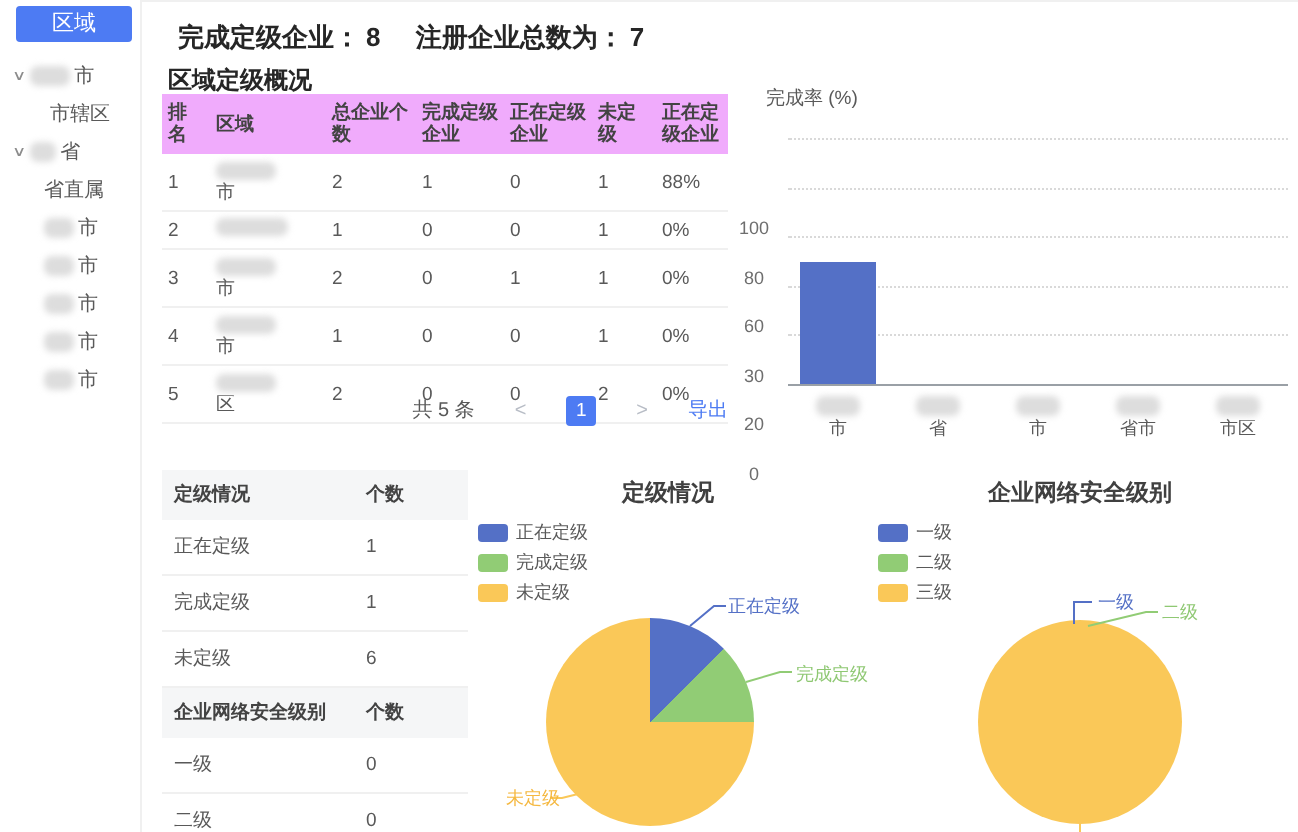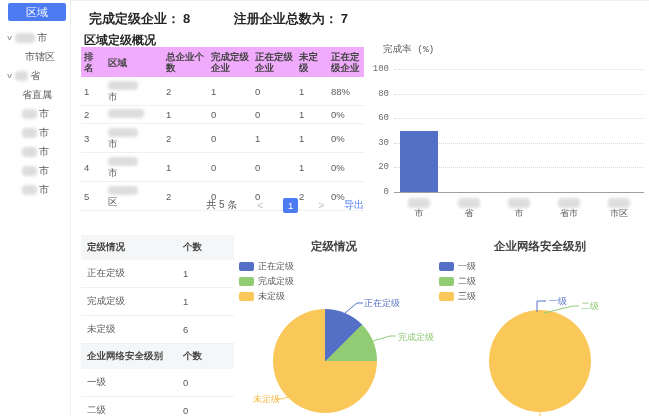--- a/index.html
+++ b/index.html
@@ -18,21 +18,21 @@
   .tree-blob { width:20px; height:10px; margin-right:2px; }
   .tree-blob.sm { width:13px; }
   .tree-blob.md { width:15px; }
   .pad1 { padding-left:7px; } .pad2 { padding-left:25px; } .pad3 { padding-left:22px; }
 
   
   .main { position:absolute; left:70px; top:0; width:579px; height:416px;
     border-left:1px solid #f0f0f0; border-top:1px solid #f0f0f0; background:#fff; }
   .stats { position:absolute; left:18px; top:9px; font-size:13px; font-weight:bold; color:#262626; }
   .stats .val { margin-left:3px; }
-  .stats .pair2 { margin-left:40px; }
+  .stats .pair2 { margin-left:14px; }
   .sec-title { position:absolute; font-size:12px; font-weight:bold; color:#262626; }
   .sec-title.t1 { left:13px; top:31px; }
   .sec-title.t2 { left:12px; top:212px; }
 
   
   table { border-collapse:collapse; }
   .region-table { position:absolute; left:10px; top:46px; width:283px; font-size:9.5px; table-layout:fixed; }
   .region-table th { background:#f0abfc; font-weight:bold; color:#434343; text-align:left;
     padding:4px 3px; line-height:11px; vertical-align:middle; }
   .region-table td { padding:3px 3px; line-height:11px; border-bottom:1px solid #f0f0f0; color:#595959; vertical-align:middle; }
@@ -41,26 +41,26 @@
 
   
   .pagination { position:absolute; left:10px; top:196px; width:283px; height:16px;
     display:flex; justify-content:flex-end; align-items:center; gap:20px; font-size:10px; color:#595959; }
   .pg-arrow { color:#b8bdc6; font-size:10px; cursor:pointer; }
   .pg-page { width:15px; height:15px; background:#4d7bf3; color:#fff; border-radius:2px;
     font-size:9.5px; line-height:15px; text-align:center; cursor:pointer; }
   .pg-export { color:#4d7bf3; cursor:pointer; }
 
   
-  .bar-chart { position:absolute; left:300px; top:40px; width:276px; height:178px;font-family:Liberation Mono, monospace; }
+  .bar-chart { position:absolute; left:300px; top:40px; width:276px; height:178px; }
   .bc-ylabel { position:absolute; left:12px; top:2px; font-size:9.5px; color:#595959; }
   .bc-plot { position:absolute; left:23px; top:28px; width:250px; height:124px; border-bottom:1px solid #9aa0a6; }
   .bc-grid { position:absolute; left:0; width:100%; height:0; border-top:1px dotted #d9d9d9; }
-  .bc-tick { position:absolute; right:calc(100% + 5px); width:24px; text-align:right;
-    font-size:9px; color:#6e6e6e; transform:translateY(-50%); }
+  .bc-tick { position:absolute; right:calc(100% + 5px); width:24px; text-align:center;
+    font-size:9px; color:#6e6e6e; transform:translateY(-50%);margin-top:45px; }
   .bc-bars { position:absolute; left:0; bottom:0; width:100%; height:100%; display:flex; align-items:flex-end; }
   .bc-slot { flex:1; display:flex; justify-content:center; align-items:flex-end; height:100%; }
   .bc-bar { width:38px; background:#5470c6; }
   .bc-xlabels { position:absolute; left:23px; top:157px; width:250px; display:flex; }
   .bc-xcell { flex:1; text-align:center; font-size:9px; color:#595959; line-height:10px; }
   .x-blob { width:22px; height:10px; margin:0 auto 1px auto; display:block; }
 
   
   .ent-table { position:absolute; left:10px; top:234px; width:153px; font-size:9.5px; table-layout:fixed; }
   .ent-table th { background:#f5f6f7; font-weight:bold; color:#434343; text-align:left; padding:6px 6px; }

